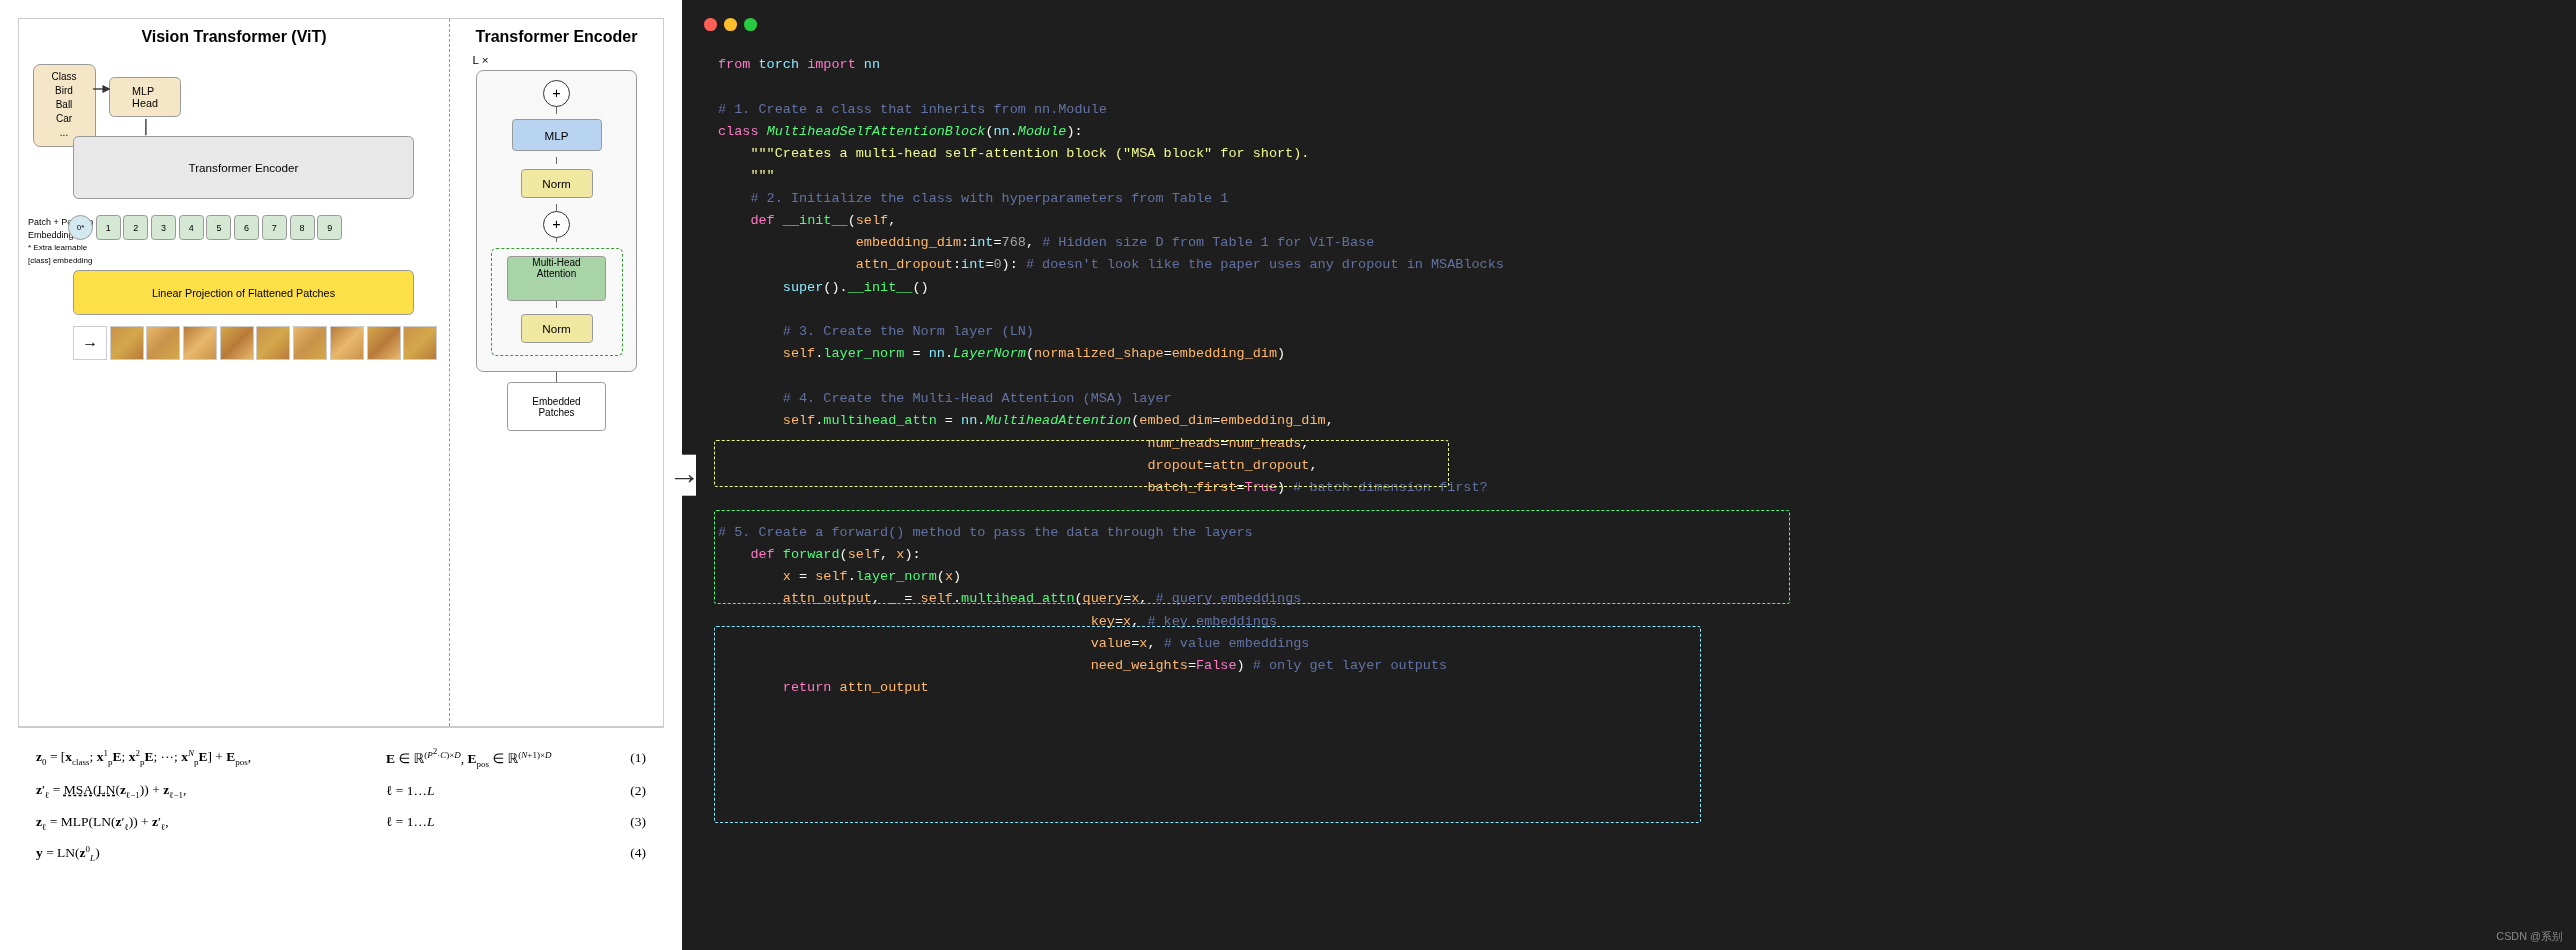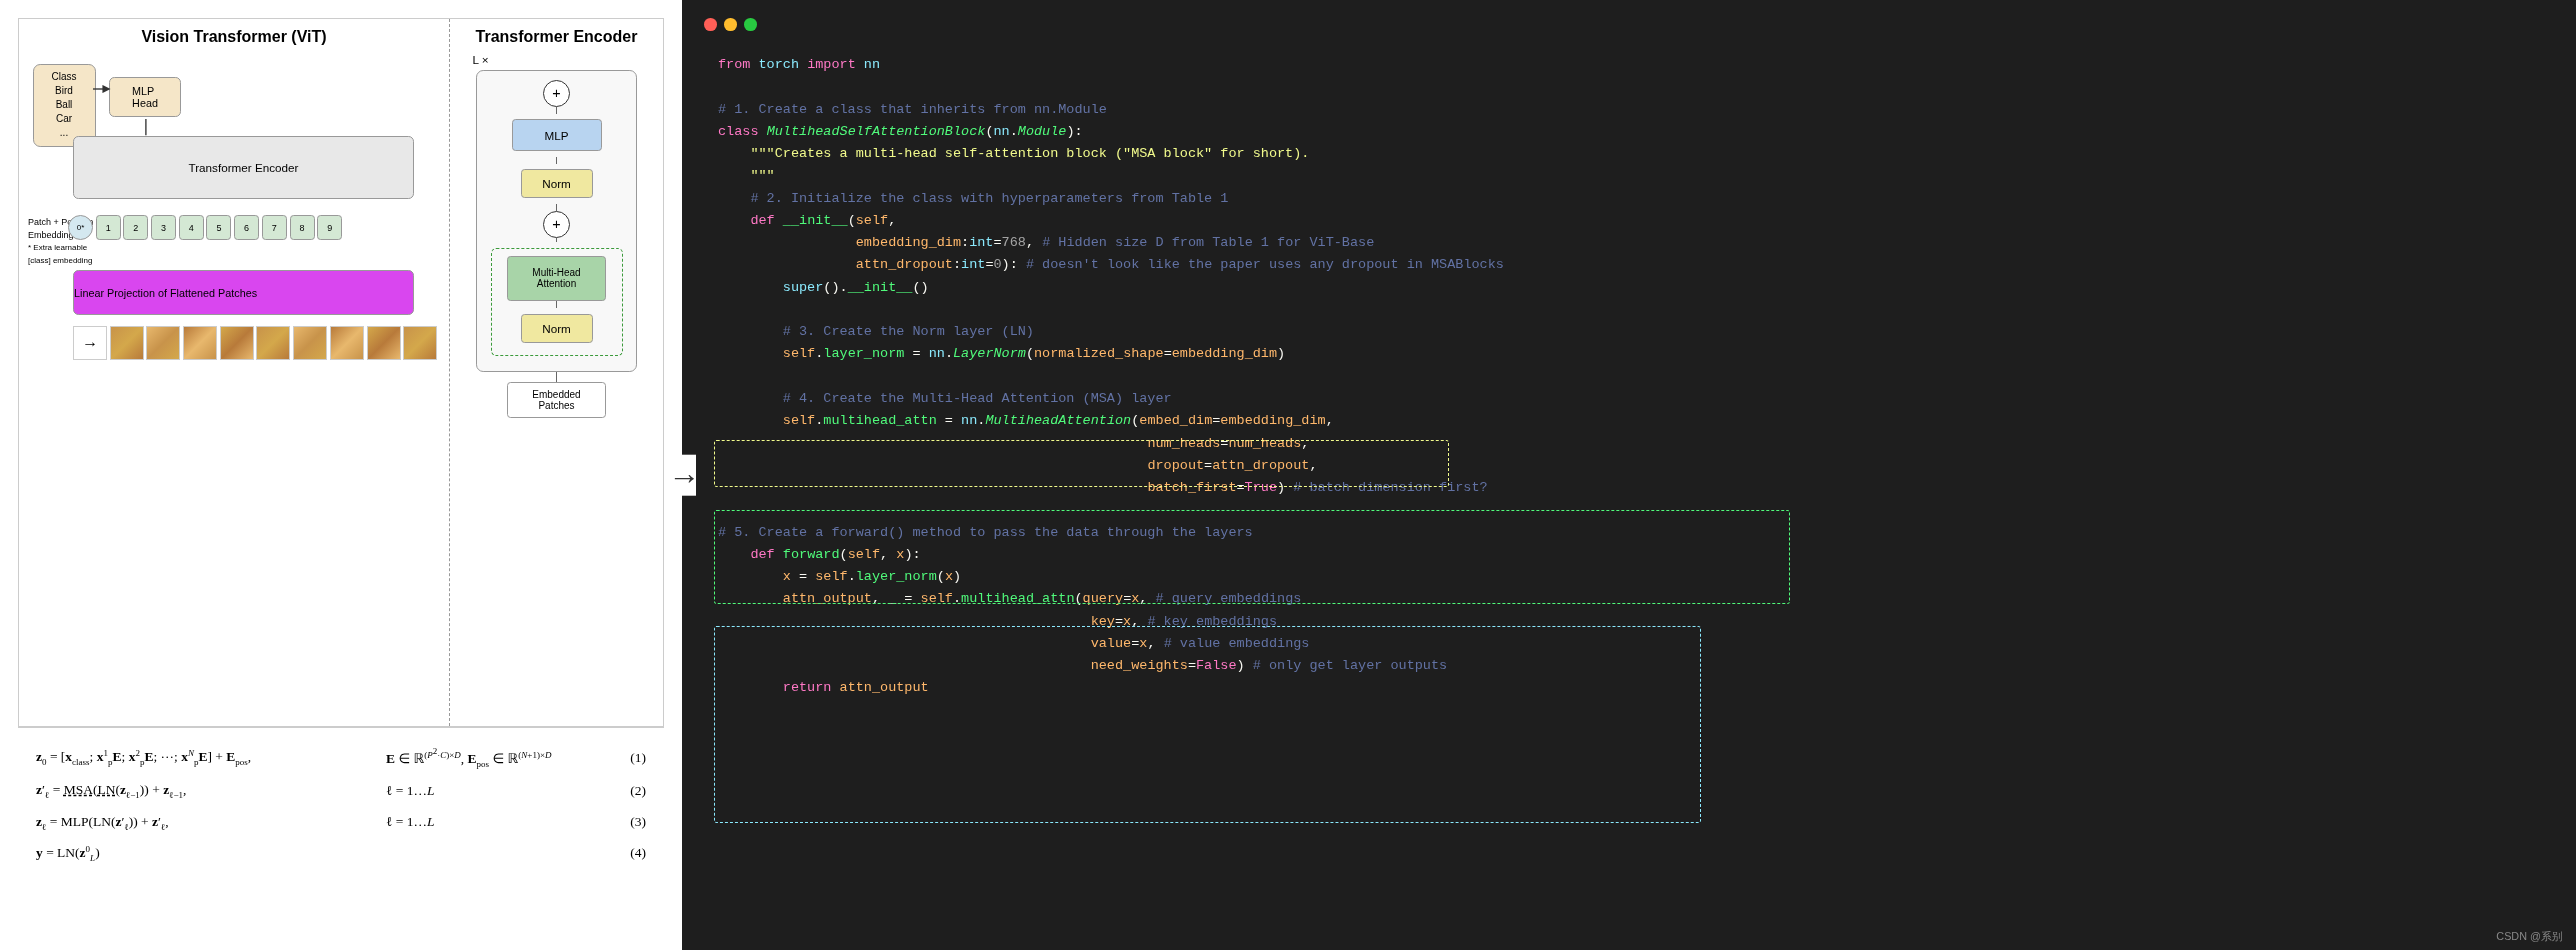--- a/index.html
+++ b/index.html
@@ -104,26 +104,26 @@
       font-size: 11.7px;
       font-family: Arial, sans-serif;
     }
 
     .linear-proj-box {
       position: absolute;
       left: 54px;
       top: 251px;
       width: 341px;
       height: 45px;
-      background: #d946ef;
+      background: #fde047;
       border: 1.3px solid #999;
       border-radius: 5.4px;
       display: flex;
       align-items: center;
-      justify-content: flex-start;
+      justify-content: center;
       font-size: 10.8px;
       font-family: Arial, sans-serif;
     }
 
     .patch-embed-label {
       position: absolute;
       left: 9px;
       top: 197px;
       font-size: 9px;
       font-family: Arial, sans-serif;
@@ -229,34 +229,34 @@
     }
 
     .mha-box {
       width: 99px;
       margin: 0 auto;
       height: 45px;
       background: #a8d4a8;
       border: 1.3px solid #999;
       border-radius: 3.6px;
       display: flex;
-      align-items: center;
+      align-items: flex-start;
       justify-content: center;
       font-size: 10px;
       font-family: Arial, sans-serif;
       text-align: center;
     }
 
     .embedded-patches-box {
       position: absolute;
       bottom: 18px;
       left: 50%;
       transform: translateX(-50%);
       width: 99px;
-      height: 36px;
+      height: 49px;
       border: 1.3px solid #999;
       border-radius: 3.6px;
       display: flex;
       align-items: center;
       justify-content: center;
       font-size: 10px;
       font-family: Arial, sans-serif;
       text-align: center;
       background: #fff;
     }

